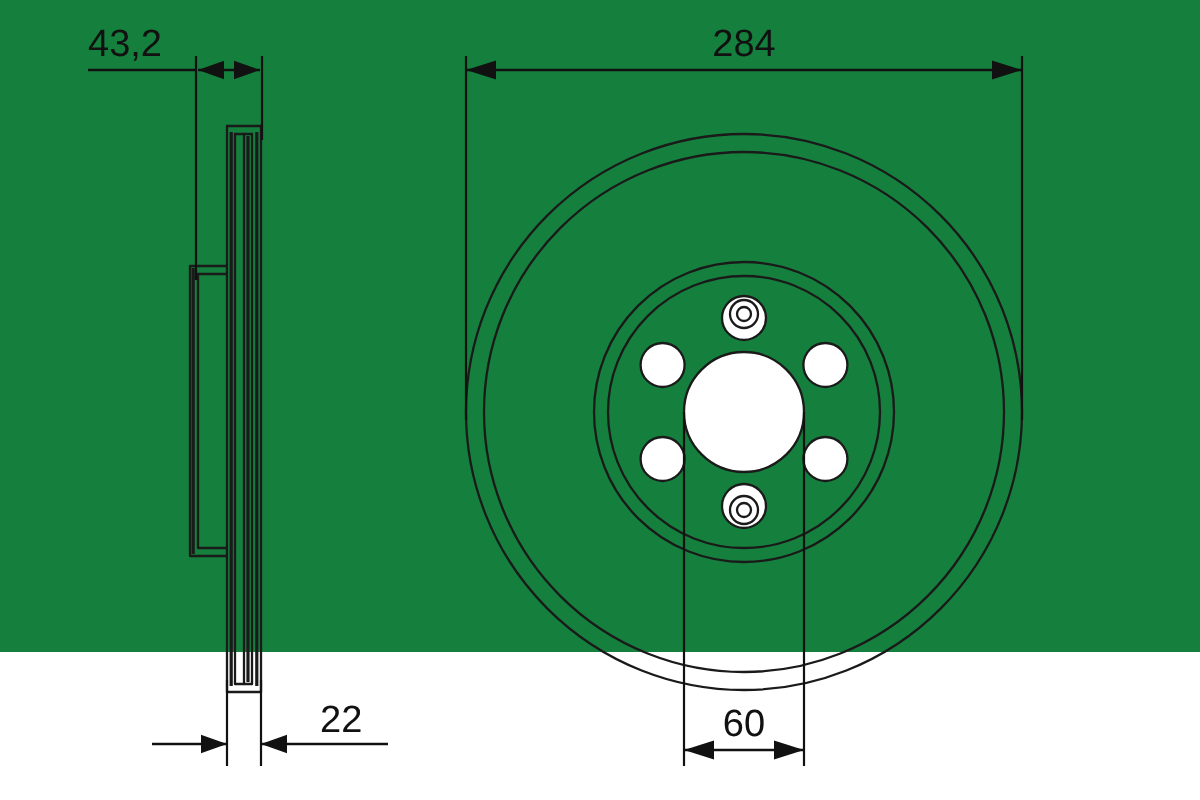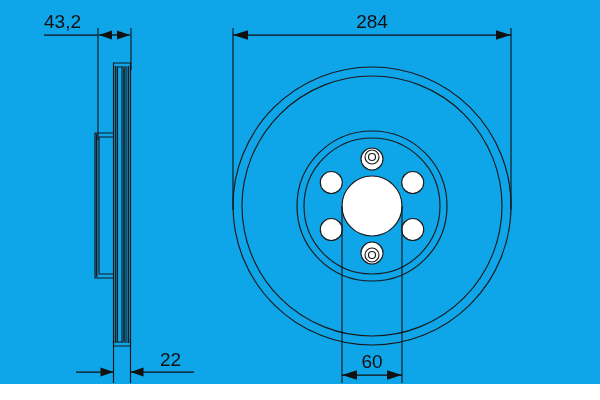--- a/index.html
+++ b/index.html
@@ -10,22 +10,22 @@
   }
   body {
     width: 600px;
     height: 400px;
     overflow: hidden;
     font-family: "Liberation Sans", sans-serif;
   }
   #drawing-root {
     position: relative;
     width: 600px;
-    height: 384px;
-    background: #0ea5e9;
+    height: 326px;
+    background: #15803d;
   }
   svg#technical-drawing {
     display: block;
     width: 600px;
     height: 400px;
   }
   .outline {
     fill: none;
     stroke: #1a1a1a;
     stroke-width: 1.15;

